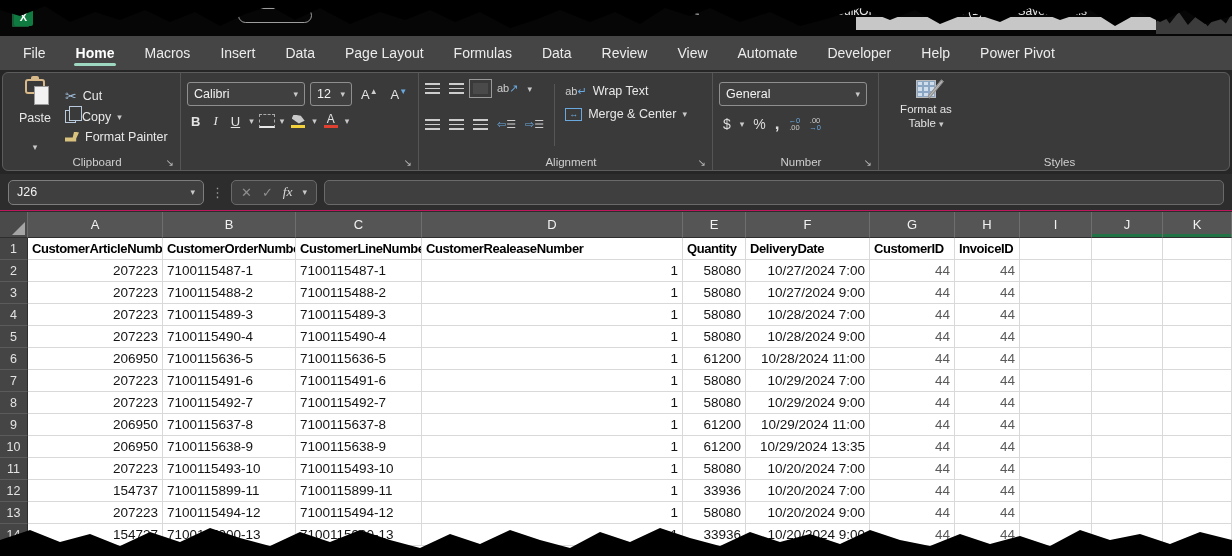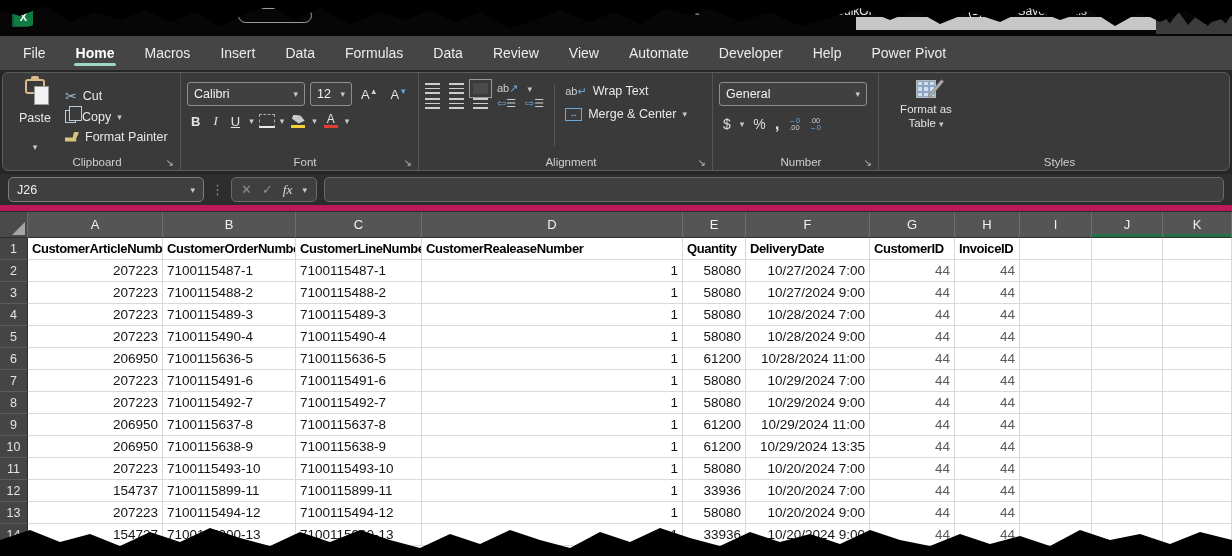--- a/index.html
+++ b/index.html
@@ -61,21 +61,21 @@
   .supch.blue { color:#6aa9e0; }
   .bld { font-weight:bold; } .itl { font-style:italic; font-family:"Liberation Serif",serif; } .und { text-decoration:underline; }
   .borders-ic { width:16px; height:14px; border:1px dashed #aaa; border-bottom:2px solid #e8e8e8; }
   .swatch-btn { display:flex; flex-direction:column; align-items:center; gap:1px; padding:0 2px; }
   .bucket { width:13px; height:9px; background:#c9c9c9; clip-path:polygon(15% 0,70% 15%,100% 70%,55% 100%,0 45%); }
   .bar { width:14px; height:3px; }
   .acolor { color:#e3e3e3; font-size:12px; line-height:10px; }
 
   
   .g-align { width:294px; display:flex; padding-top:9px; gap:10px; }
-  .al-left { display:flex; flex-direction:column; gap:2px; }
+  .al-left { display:flex; flex-direction:column; gap:23px; }
   .al-row { display:flex; align-items:center; gap:9px; }
   .lns { width:15px; height:11px; background:repeating-linear-gradient(to bottom,#cdcdcd 0 1.6px,transparent 1.6px 4.7px); }
   .selbox { outline:1px solid #9a9a9a; outline-offset:3px; background:#4a4a4a; }
   .ab-or { color:#cdcdcd; font-size:11px; }
   .arr-blue { color:#6aa9e0; }
   .vline { width:1px; height:62px; background:#565656; margin-top:2px; }
   .al-right { display:flex; flex-direction:column; gap:9px; padding-top:2px; }
   .wt-row { display:flex; align-items:center; gap:6px; }
   .merge-ic { width:17px; height:13px; border:1.5px solid #6aa9e0; color:#6aa9e0; font-size:9px; line-height:11px; text-align:center; }
 
@@ -94,21 +94,21 @@
   .cf-ic { width:20px; height:18px; display:grid; grid-template-columns:1fr 1fr 1fr; grid-template-rows:1fr 1fr 1fr; border:1px solid #bbb; background:#e8e8e8; }
   .cf-ic span { border:.5px solid #999; }
   .fat-ic { width:20px; height:18px; display:grid; grid-template-columns:1fr 1fr 1fr; grid-template-rows:1fr 1fr 1fr; border:1px solid #bbb; background:#dcdcdc; position:relative; }
   .fat-ic span { border:.5px solid #8aa6c2; background:#cfdded; }
   .fat-ic i { position:absolute; right:-2px; top:-3px; width:3px; height:22px; background:#bdbdbd; transform:rotate(40deg); border:1px solid #8b8b8b; }
   .chipgrid { display:grid; grid-template-columns:106px 106px; grid-template-rows:24px 24px; gap:5px; background:#424242; border:1px solid #5c5c5c; border-radius:4px; padding:5px; height:68px; }
   .chip { font-size:12.5px; padding:3px 7px; border:1px solid rgba(0,0,0,.25); display:flex; align-items:center; }
   .chip.selected { outline:2px solid #e8e8e8; outline-offset:-1px; border:1px solid #777; }
 
   
-  .fbar { position:absolute; top:174px; left:0; width:1232px; height:37px; background:#2d2d2d; display:flex; align-items:center; padding:0 8px; gap:7px; border-bottom:6px solid #be185d; }
+  .fbar { position:absolute; top:174px; left:0; width:1232px; height:37px; background:#2d2d2d; display:flex; align-items:center; padding:0 8px; gap:7px; border-bottom:1px solid #be185d; }
   .namebox { width:196px; height:25px; background:#3f3f3f; border:1px solid #7d7d7d; border-radius:5px; display:flex; align-items:center; justify-content:space-between; padding:0 8px; color:#f0f0f0; font-size:12.5px; }
   .dots { color:#9a9a9a; font-size:13px; }
   .fxgrp { height:25px; background:#3f3f3f; border:1px solid #6a6a6a; border-radius:5px; display:flex; align-items:center; gap:10px; padding:0 9px; }
   .fxgrp .dim { color:#8f8f8f; font-size:13px; }
   .fx { color:#d9d9d9; font-style:italic; font-family:"Liberation Serif",serif; font-size:13.5px; }
   .finput { flex:1; height:25px; background:#3f3f3f; border:1px solid #6a6a6a; border-radius:5px; color:#eee; font-size:12.5px; padding:0 8px; }
 
   
   .sheet { position:absolute; top:212px; left:0; width:1232px; bottom:0; background:#fff; }
   .hdr-row { display:flex; height:26px; }
@@ -148,20 +148,21 @@
     <span class="tb-frag tb-chevron">⌄</span>
     <div class="tb-torn-right"></div>
   </div>
 
   <div class="menubar" id="menubar">
       <div class="mtab">File</div>
       <div class="mtab active">Home</div>
       <div class="mtab">Macros</div>
       <div class="mtab">Insert</div>
       <div class="mtab">Data</div>
+      <div class="mtab">Page Layout</div>
       <div class="mtab">Formulas</div>
       <div class="mtab">Data</div>
       <div class="mtab">Review</div>
       <div class="mtab">View</div>
       <div class="mtab">Automate</div>
       <div class="mtab">Developer</div>
       <div class="mtab">Help</div>
       <div class="mtab">Power Pivot</div>
     </div>
 
@@ -217,21 +218,20 @@
             <span class="bucket"></span>
             <span class="bar" id="fill-bar" style="background: rgb(243, 209, 61);"></span>
           </span>
           <span class="chev">▾</span>
           <span class="swatch-btn">
             <span class="acolor">A</span>
             <span class="bar" id="fontcolor-bar" style="background: rgb(224, 64, 47);"></span>
           </span>
           <span class="chev">▾</span>
         </div>
-        <span class="glabel">Font</span>
         <span class="launcher">↘</span>
       </div>
 
       <div class="rgroup g-align">
         <div class="al-left">
           <div class="al-row">
             <span class="lns"></span>
             <span class="lns"></span>
             <span class="lns selbox"></span>
             <span class="ab-or"><span>ab</span><span class="arr-blue">↗</span></span>

